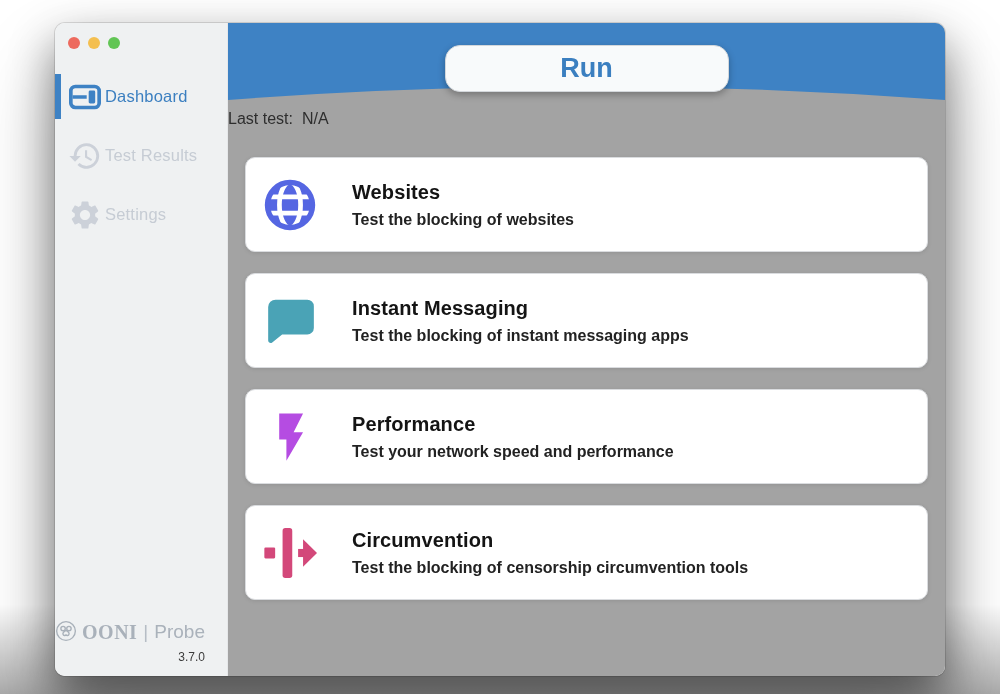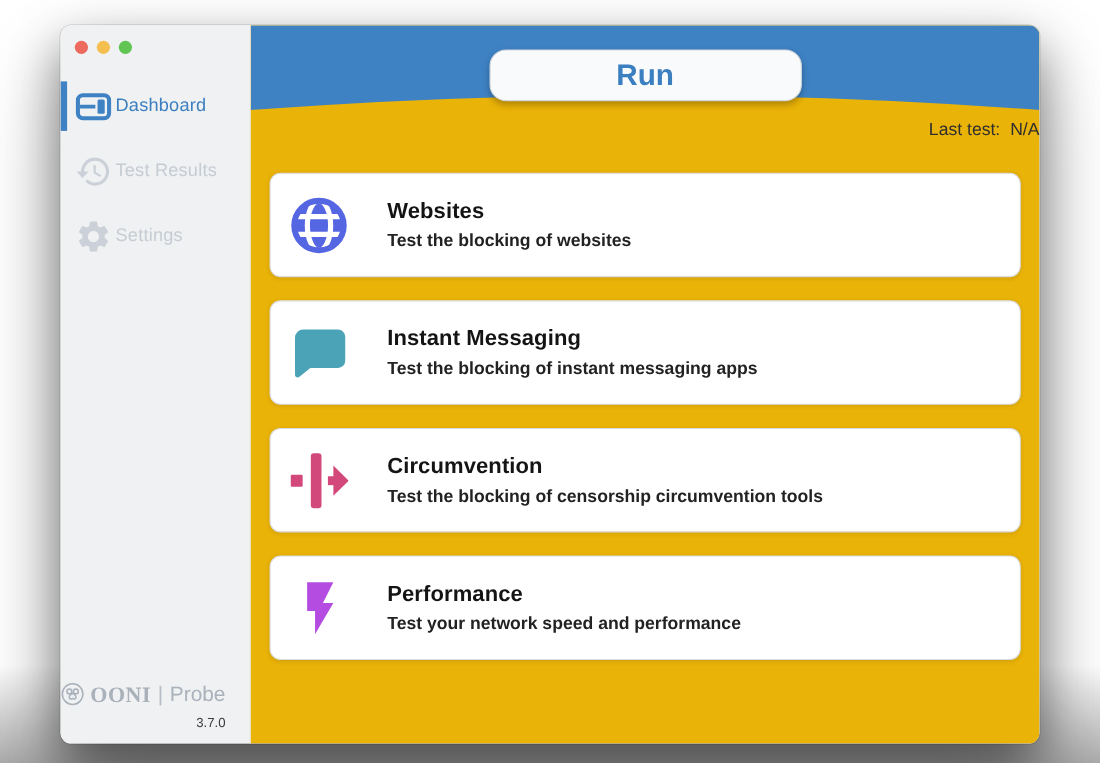--- a/index.html
+++ b/index.html
@@ -53,36 +53,36 @@
 
   .sidebar-footer { margin-top: auto; padding: 0 22px 12px 0; }
   .logo-row { display: flex; align-items: center; justify-content: flex-end; gap: 5px; color: #a9b1ba; }
   .logo-mark { width: 24px; height: 24px; }
   .logo-ooni  { font-family: "Liberation Serif", serif; font-weight: bold; font-size: 20px; letter-spacing: 0.5px; }
   .logo-pipe  { font-weight: 300; font-size: 19px; color: #b6bdc5; margin: 0 1px; }
   .logo-probe { font-size: 19px; font-weight: 300; color: #aab2bb; }
   .version { text-align: right; font-size: 12px; color: #3c3c3c; margin-top: 6px; }
 
   
-  .main { flex: 1; position: relative; background: #eab308; padding-left: 12px; }
+  .main { flex: 1; position: relative; background: #a3a3a3; padding-left: 12px; }
   .header-curve { position: absolute; top: 0; left: 0; width: 100%; height: 78px; }
   .header-curve svg { display: block; width: 100%; height: 78px; }
 
   .run-btn {
     position: absolute; top: 22px; left: 50%; transform: translateX(-50%);
     width: 284px; height: 47px; z-index: 3;
     background: #f8fafb; border: 1px solid #d3d7db; border-radius: 15px;
     box-shadow: 0 3px 7px rgba(0,0,0,0.28);
     font-family: "Liberation Sans", sans-serif;
     font-size: 27px; font-weight: bold; color: #3b7fc0; cursor: pointer;
   }
 
   .last-test {
     position: absolute; top: 87px; left: 0; width: 100%; z-index: 2;
-    text-align: right; font-size: 16px; color: #2e2e2e;
+    text-align: left; font-size: 16px; color: #2e2e2e;
   }
   .last-test .value { margin-left: 9px; }
 
   .cards {
     position: absolute; top: 134px; left: 17px; right: 17px;
     display: flex; flex-direction: column; gap: 21px;
   }
   .card {
     height: 95px; background: #ffffff;
     border: 1px solid #dadcdf; border-radius: 10px;
@@ -205,40 +205,40 @@
           </svg>
         </span>
         <span class="card-text">
           <div class="card-title">Instant Messaging</div>
           <div class="card-desc">Test the blocking of instant messaging apps</div>
         </span>
       </div>
 
       <div class="card">
         <span class="card-icon">
+          <svg viewBox="0 0 24 24">
+            <path d="M7.2 1.5v11.6h3.2v9.4l7.4-12.6h-4.2l4.2-8.4z" fill="#b54ce2"></path>
+          </svg>
+        </span>
+        <span class="card-text">
+          <div class="card-title">Performance</div>
+          <div class="card-desc">Test your network speed and performance</div>
+        </span>
+      </div>
+
+      <div class="card">
+        <span class="card-icon">
           <svg viewBox="0 0 24 24" fill="#d3487a">
             <rect x="0.6" y="9.6" width="4.8" height="4.8" rx="0.5"></rect>
             <rect x="8.7" y="0.9" width="4.3" height="22.2" rx="1.2"></rect>
             <rect x="15.6" y="10.2" width="3.4" height="3.6"></rect>
             <polygon points="17.8,5.9 24,12 17.8,18.1"></polygon>
           </svg>
         </span>
         <span class="card-text">
           <div class="card-title">Circumvention</div>
           <div class="card-desc">Test the blocking of censorship circumvention tools</div>
         </span>
       </div>
 
-      <div class="card">
-        <span class="card-icon">
-          <svg viewBox="0 0 24 24">
-            <path d="M7.2 1.5v11.6h3.2v9.4l7.4-12.6h-4.2l4.2-8.4z" fill="#b54ce2"></path>
-          </svg>
-        </span>
-        <span class="card-text">
-          <div class="card-title">Performance</div>
-          <div class="card-desc">Test your network speed and performance</div>
-        </span>
-      </div>
-
     </div>
   </main>
 </div>
 
 </body></html>

